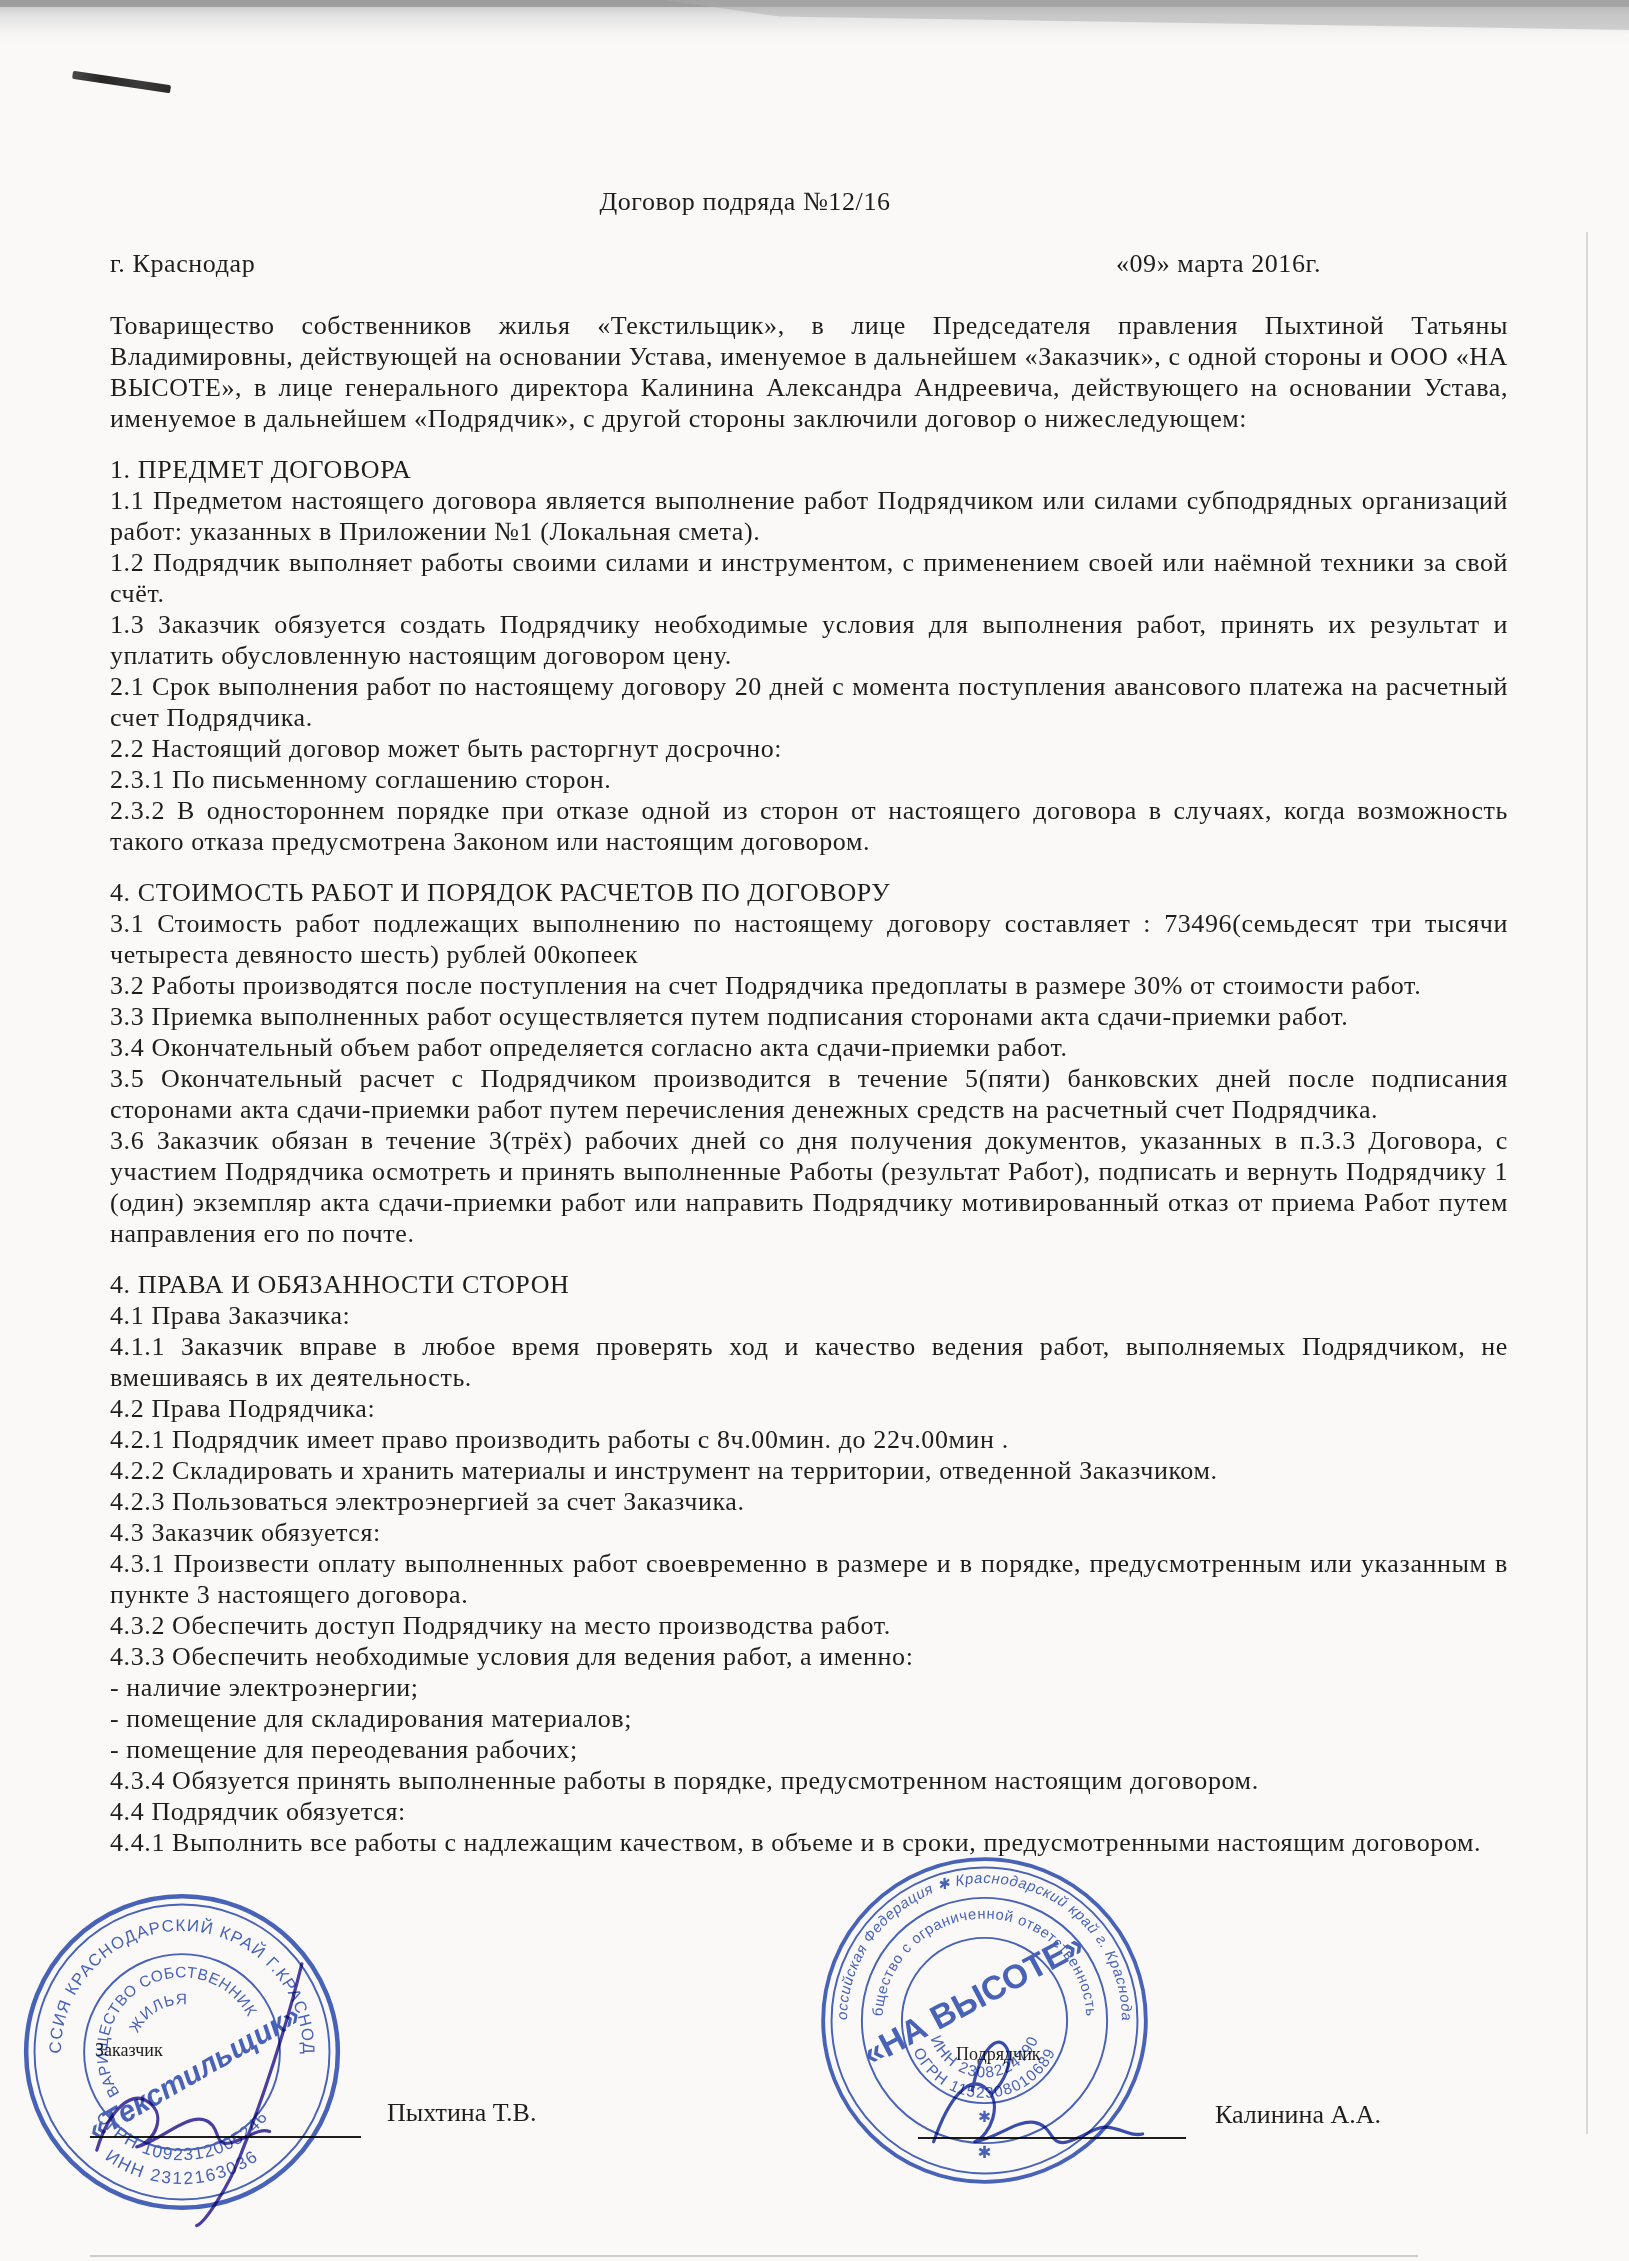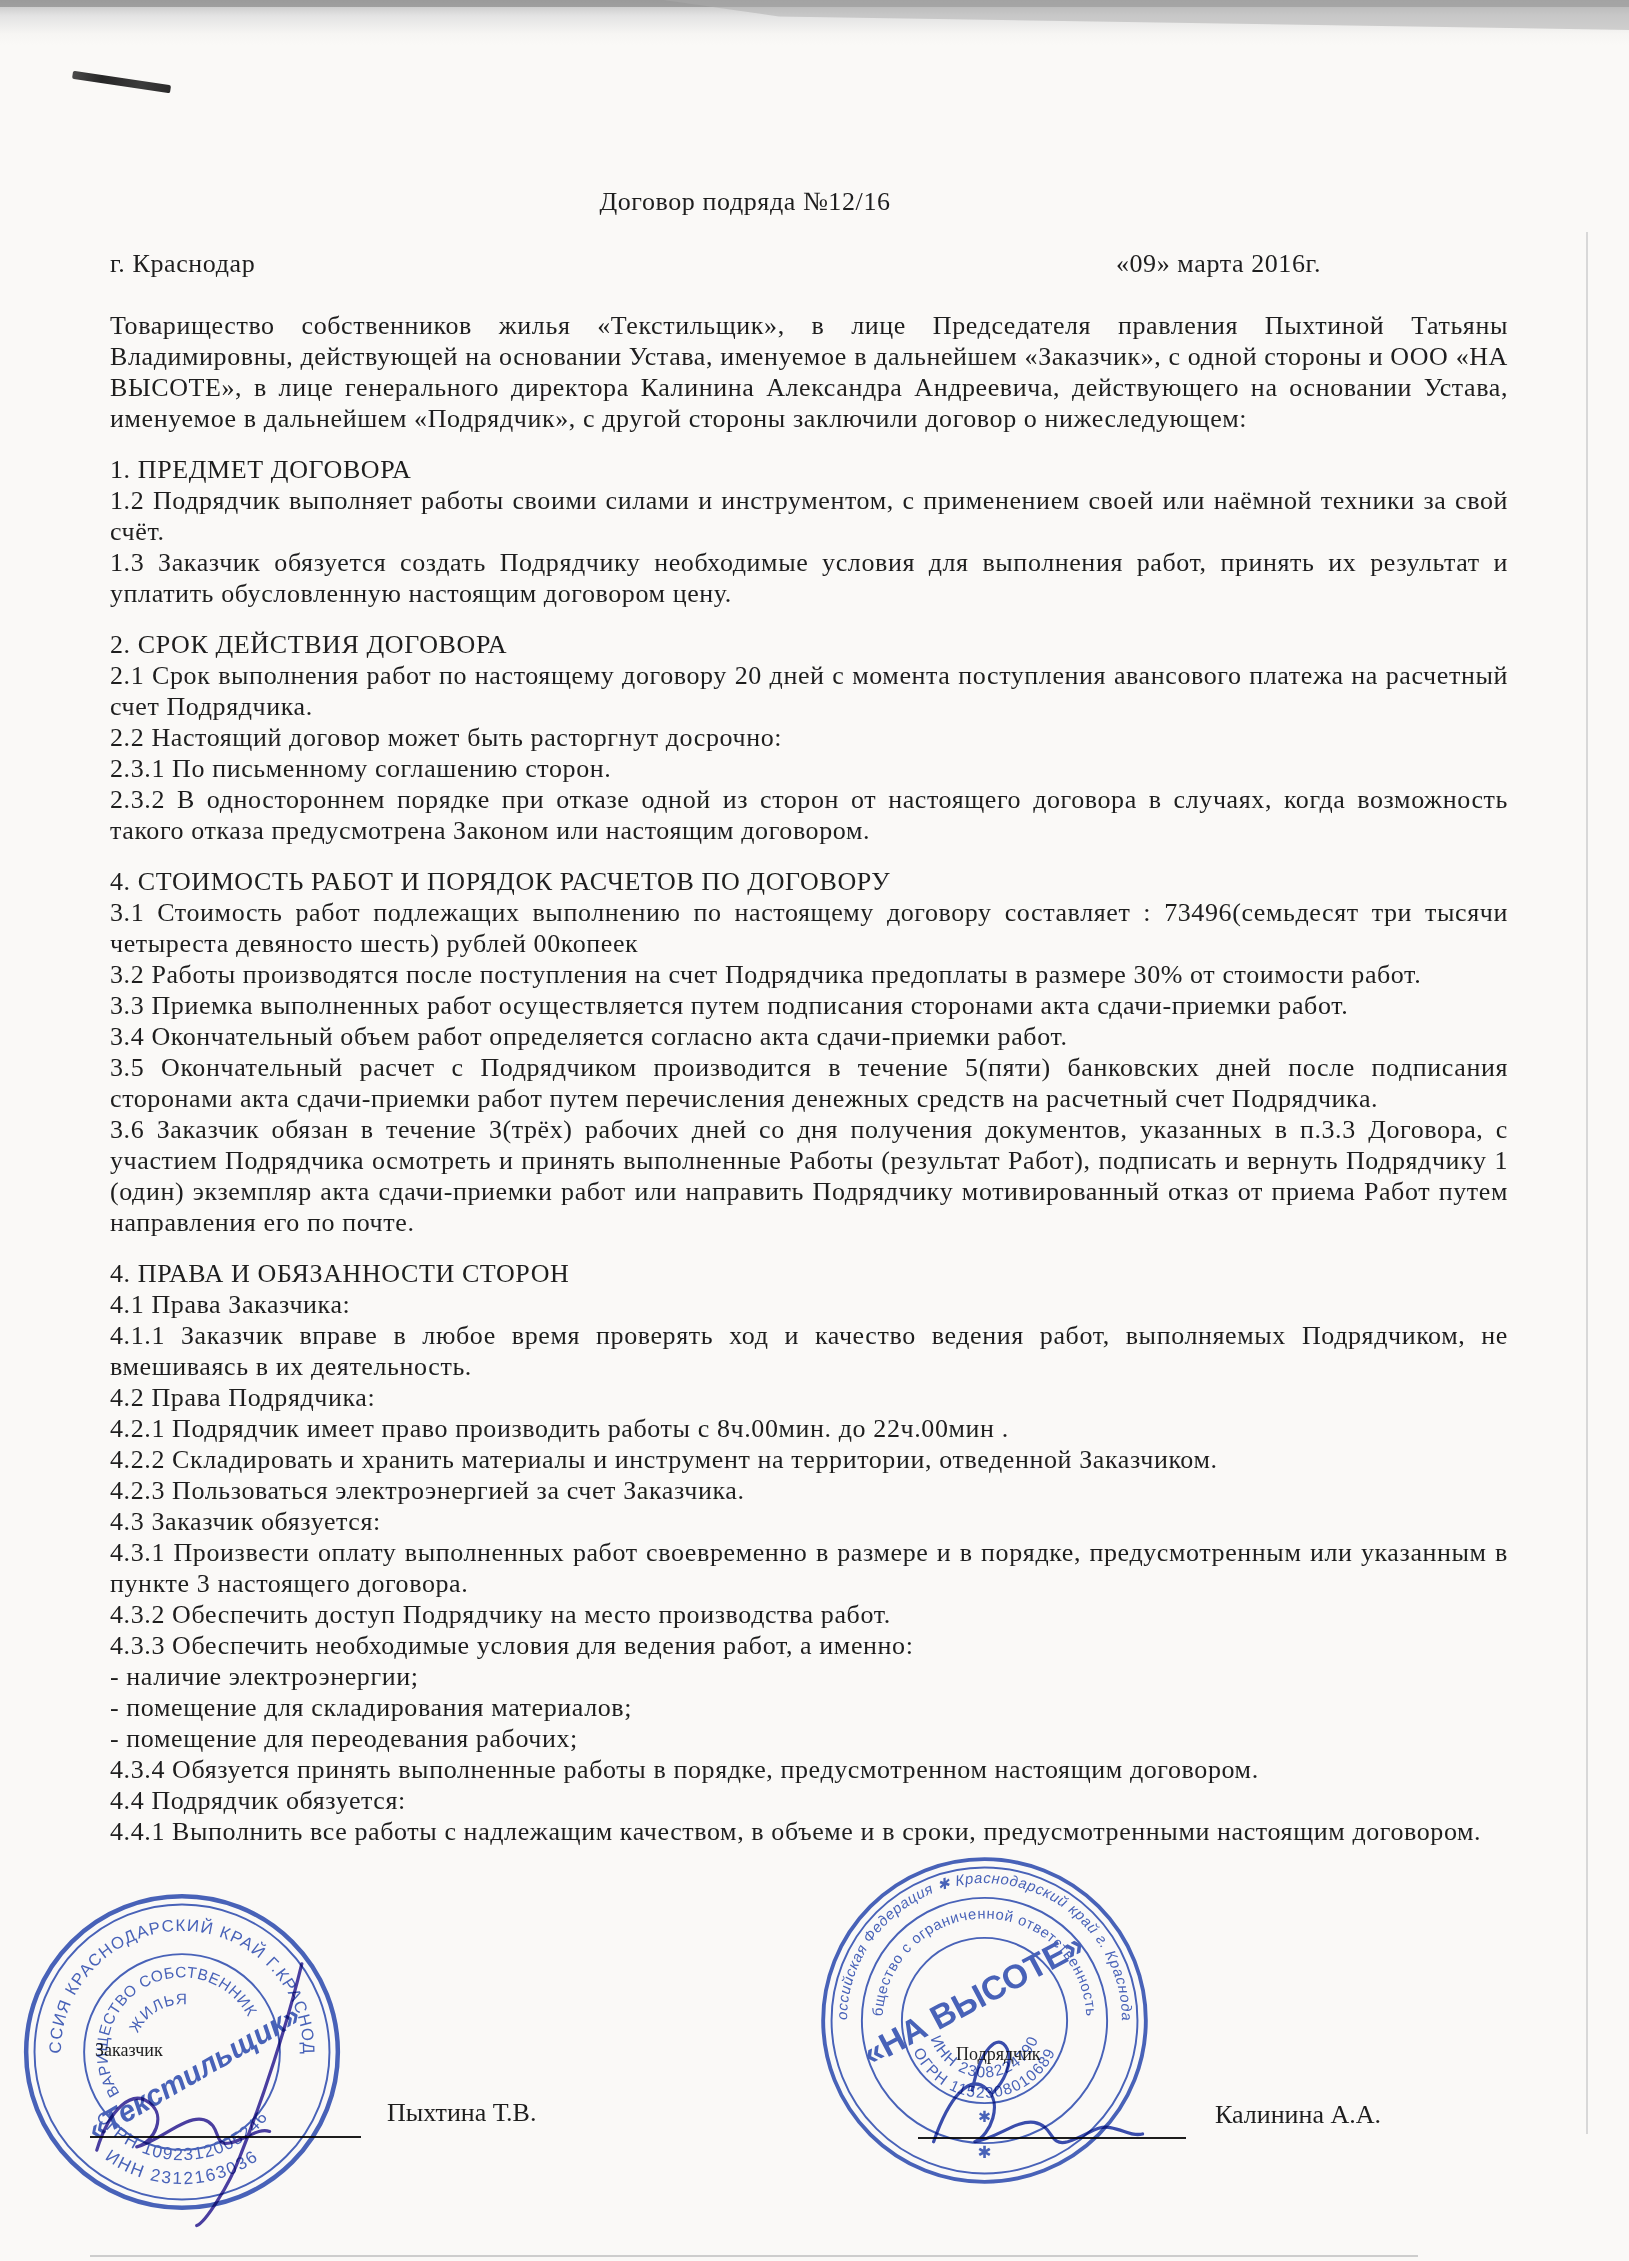--- a/index.html
+++ b/index.html
@@ -59,23 +59,23 @@
 
 <div class="body-text">
   <div class="title">Договор подряда №12/16</div>
   <div class="city-date">
     <span>г. Краснодар</span>
     <span>«09» марта 2016г.</span>
   </div>
   <p class="clause">Товарищество собственников жилья «Текстильщик», в лице Председателя правления Пыхтиной Татьяны Владимировны, действующей на основании Устава, именуемое в дальнейшем «Заказчик», с одной стороны и ООО «НА ВЫСОТЕ», в лице генерального директора Калинина Александра Андреевича, действующего на основании Устава, именуемое в дальнейшем «Подрядчик», с другой стороны заключили договор о нижеследующем:</p>
   <div id="sections">
       <div class="heading">1. ПРЕДМЕТ ДОГОВОРА</div>
+      <p class="clause">1.1 Предметом настоящего договора является выполнение работ Подрядчиком или силами субподрядных организаций работ: указанных в Приложении №1 (Локальная смета).</p>
       <p class="clause">1.2 Подрядчик  выполняет работы своими силами и инструментом, с применением своей или наёмной техники за свой счёт.</p>
       <p class="clause">1.3 Заказчик обязуется создать Подрядчику  необходимые условия для выполнения работ, принять их результат и уплатить обусловленную настоящим договором цену.</p>
-      <div class="heading">2. СРОК ДЕЙСТВИЯ ДОГОВОРА</div>
       <p class="clause">2.1 Срок выполнения работ по настоящему договору 20 дней с момента поступления авансового платежа на расчетный счет Подрядчика.</p>
       <p class="clause">2.2 Настоящий договор  может быть расторгнут досрочно:</p>
       <p class="clause">2.3.1 По письменному соглашению сторон.</p>
       <p class="clause">2.3.2 В одностороннем порядке при отказе одной из сторон от настоящего договора в случаях, когда возможность такого отказа предусмотрена Законом или настоящим договором.</p>
       <div class="heading">4. СТОИМОСТЬ РАБОТ И ПОРЯДОК РАСЧЕТОВ ПО ДОГОВОРУ</div>
       <p class="clause">3.1 Стоимость работ подлежащих выполнению по настоящему договору составляет : 73496(семьдесят три тысячи четыреста девяносто шесть) рублей 00копеек</p>
       <p class="clause">3.2 Работы производятся после поступления на счет  Подрядчика предоплаты в размере 30% от стоимости работ.</p>
       <p class="clause">3.3 Приемка выполненных работ осуществляется путем подписания сторонами акта сдачи-приемки работ.</p>
       <p class="clause">3.4 Окончательный объем работ определяется согласно акта сдачи-приемки работ.</p>
       <p class="clause">3.5 Окончательный расчет с Подрядчиком производится  в течение 5(пяти) банковских дней  после подписания сторонами акта сдачи-приемки работ путем перечисления денежных средств на расчетный счет Подрядчика.</p>

